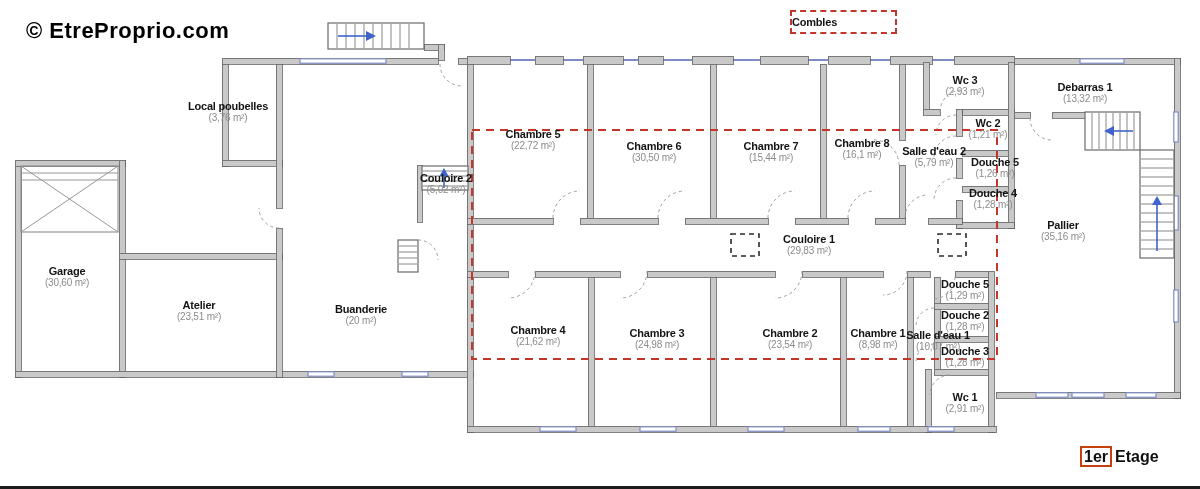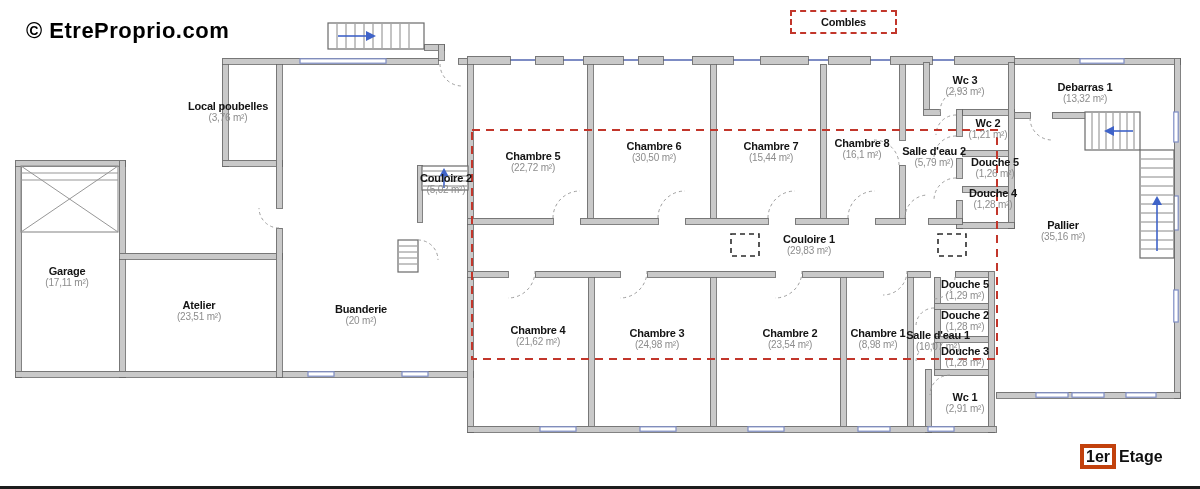--- a/index.html
+++ b/index.html
@@ -18,25 +18,25 @@
   .blkdash{fill:#ffffff;stroke:#2b2b2b;stroke-width:1.6;stroke-dasharray:5,4;}
   .bluestem{stroke:#3f63c8;stroke-width:1.6;fill:none;}
   .bluearrow{fill:#3f63c8;stroke:none;}
   .rl{position:absolute;transform:translateX(-50%);text-align:center;line-height:1.08;
       white-space:nowrap;z-index:5;}
   .rn{font-size:11px;font-weight:bold;color:#141414;letter-spacing:-0.2px;}
   .ra{font-size:10px;color:#8c8c8c;letter-spacing:-0.2px;}
   #watermark{position:absolute;left:26px;top:18px;font-size:22px;font-weight:bold;
       color:#000000;letter-spacing:0.5px;z-index:2;}
   #combles-box{position:absolute;left:790px;top:10px;width:103px;height:20px;
-      border:2px dashed #c2362b;display:flex;align-items:center;justify-content:center;z-index:6;}
+      border:2px dashed #c2362b;display:flex;align-items:center;justify-content:flex-start;z-index:6;}
   #combles-box .rn{font-size:11px;}
   #floor-label{position:absolute;left:1080px;top:448px;font-size:16px;font-weight:bold;
       color:#101010;z-index:6;}
-  #floor-label .boxed{border:4px solid #c2410c;padding:0 2px;margin-right:3px;}
+  #floor-label .boxed{border:2px solid #c2410c;padding:0 2px;margin-right:3px;}
   #bottom-edge{position:absolute;left:0;bottom:0;width:1200px;height:3px;background:#1c1c1c;z-index:7;}
 </style>
 </head>
 <body>
 
 <div id="stage">
 
   <div id="watermark">© EtreProprio.com</div>
 
   <svg id="plan-svg" width="1200" height="489" viewBox="0 0 1200 489">
@@ -236,39 +236,39 @@
     </g>
 
     <g>
       <rect class="blkdash" x="731" y="234" width="28" height="22"></rect>
       <rect class="blkdash" x="938" y="234" width="28" height="22"></rect>
     </g>
   </svg>
 
   <div class="rl" style="left:67px;top:266px">
     <div class="rn">Garage</div>
-    <div class="ra">(17,11 m²)</div>
+    <div class="ra">(30,60 m²)</div>
   </div>
   <div class="rl" style="left:199px;top:300px">
     <div class="rn">Atelier</div>
     <div class="ra">(23,51 m²)</div>
   </div>
   <div class="rl" style="left:361px;top:304px">
     <div class="rn">Buanderie</div>
     <div class="ra">(20 m²)</div>
   </div>
   <div class="rl" style="left:228px;top:101px">
     <div class="rn">Local poubelles</div>
     <div class="ra">(3,76 m²)</div>
   </div>
   <div class="rl" style="left:446px;top:173px">
     <div class="rn">Couloire 2</div>
     <div class="ra">(5,02 m²)</div>
   </div>
-  <div class="rl" style="left:533px;top:151px">
+  <div class="rl" style="left:533px;top:129px">
     <div class="rn">Chambre 5</div>
     <div class="ra">(22,72 m²)</div>
   </div>
   <div class="rl" style="left:654px;top:141px">
     <div class="rn">Chambre 6</div>
     <div class="ra">(30,50 m²)</div>
   </div>
   <div class="rl" style="left:771px;top:141px">
     <div class="rn">Chambre 7</div>
     <div class="ra">(15,44 m²)</div>

